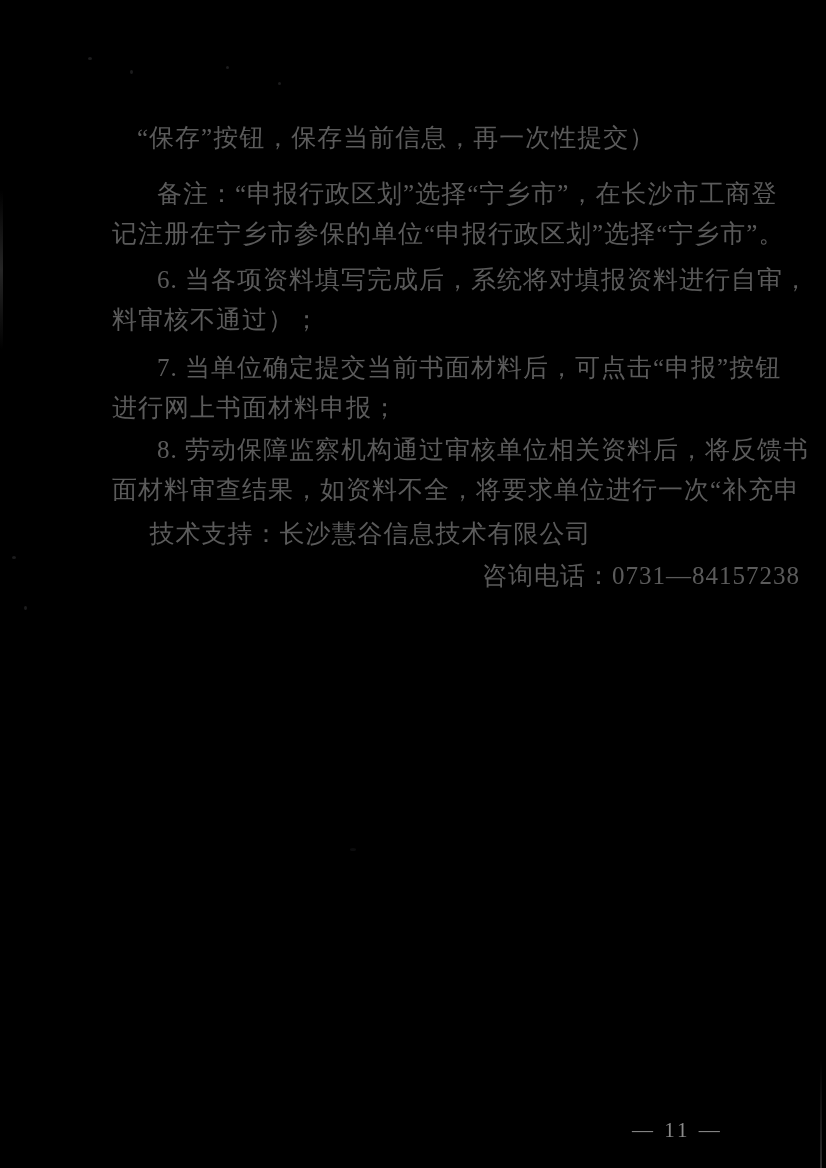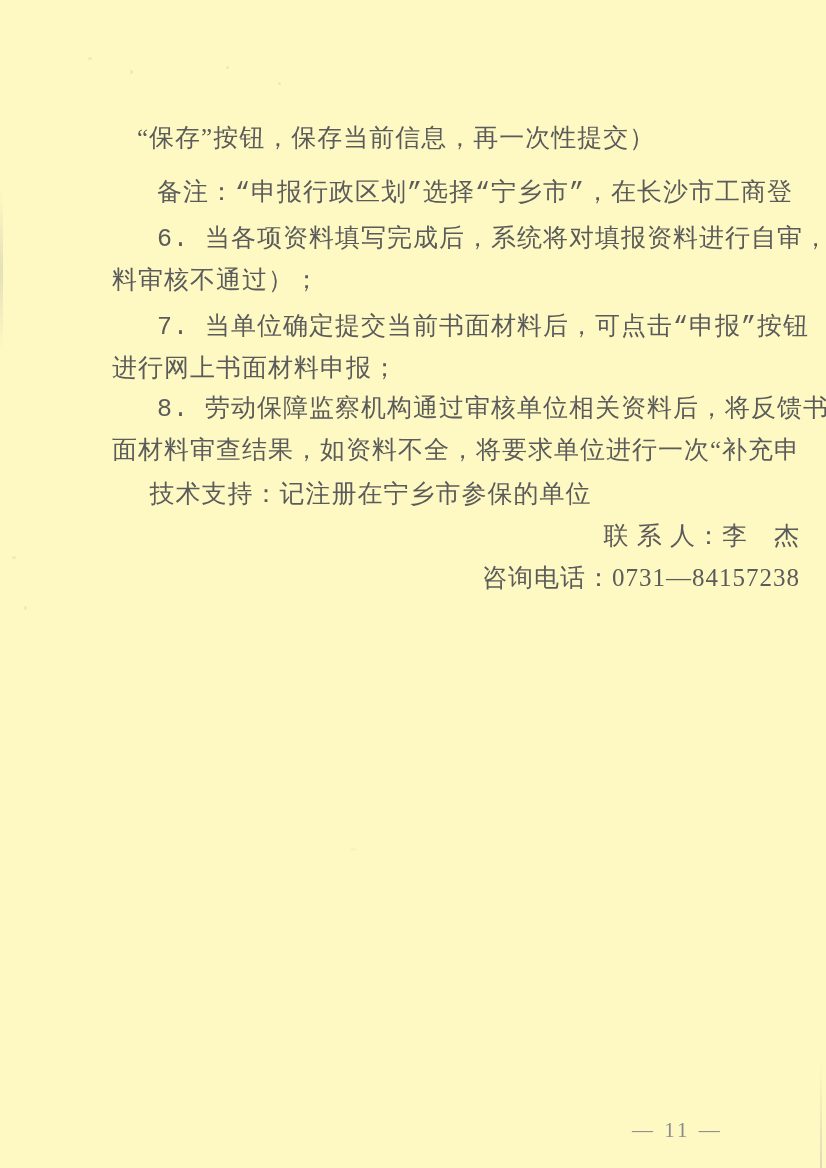--- a/index.html
+++ b/index.html
@@ -1,20 +1,20 @@
 <!DOCTYPE html>
 <html><head>
 <meta charset="utf-8">
 <style>
   html, body { margin: 0; padding: 0; background: #ffffff; }
   .page {
     position: relative;
     width: 826px;
     height: 1168px;
-    background: #fef9c3;
+    background: #000000;
     overflow: hidden;
     font-family: "Liberation Serif", "DejaVu Serif", serif;
     color: #5b5b5b;
   }
   .content {
     position: absolute;
     left: 112px;
     top: 118px;
     width: 688px;
     font-size: 25px;
@@ -22,21 +22,21 @@
     letter-spacing: 1px;
   }
   .para { margin: 0; padding: 0; }
   .m16 { margin-top: 16px; }
   .m8  { margin-top: 8px; }
   .m6  { margin-top: 6px; }
   .m4  { margin-top: 4px; }
   .m2  { margin-top: 2px; text-align: right; }
   .line { display: block; white-space: nowrap; }
   .ind1  { text-indent: 1em; }
-  .ind18 { text-indent: 1.8em; font-family: Liberation Mono, monospace; }
+  .ind18 { text-indent: 1.8em; }
   .ind15 { text-indent: 1.5em; }
   .page-number {
     position: absolute;
     left: 632px;
     top: 1118px;
     font-size: 21px;
     line-height: 24px;
     letter-spacing: 3px;
     color: #8b8b8b;
     white-space: nowrap;
@@ -67,44 +67,42 @@
 <div class="page">
 
   <div class="content">
 
     <p class="para">
       <span class="line ind1">“保存”按钮，保存当前信息，再一次性提交）</span>
     </p>
 
     <p class="para m16">
       <span class="line ind18">备注：“申报行政区划”选择“宁乡市”，在长沙市工商登</span>
+      <span class="line">记注册在宁乡市参保的单位“申报行政区划”选择“宁乡市”。</span>
     </p>
 
     <p class="para m6">
       <span class="line ind18">6. 当各项资料填写完成后，系统将对填报资料进行自审，</span>
       <span class="line">料审核不通过）；</span>
     </p>
 
     <p class="para m8">
       <span class="line ind18">7. 当单位确定提交当前书面材料后，可点击“申报”按钮</span>
       <span class="line">进行网上书面材料申报；</span>
     </p>
 
     <p class="para m2">
       <span class="line ind18">8. 劳动保障监察机构通过审核单位相关资料后，将反馈书</span>
       <span class="line">面材料审查结果，如资料不全，将要求单位进行一次“补充申</span>
     </p>
 
     <p class="para m4">
-      <span class="line ind15">技术支持：记注册在宁乡市参保的单位</span>
+      <span class="line ind15">技术支持：长沙慧谷信息技术有限公司</span>
     </p>
 
-    <p class="para m2">
-      <span class="line ind15">联 系 人：李　杰</span>
-    </p>
 
     <p class="para m2">
       <span class="line ind15">咨询电话：0731—84157238</span>
     </p>
 
   </div>
 
   <div class="page-number">— 11 —</div>
 
   <div class="speck" style="left:88px;  top:57px;  width:4px; height:3px;"></div>

